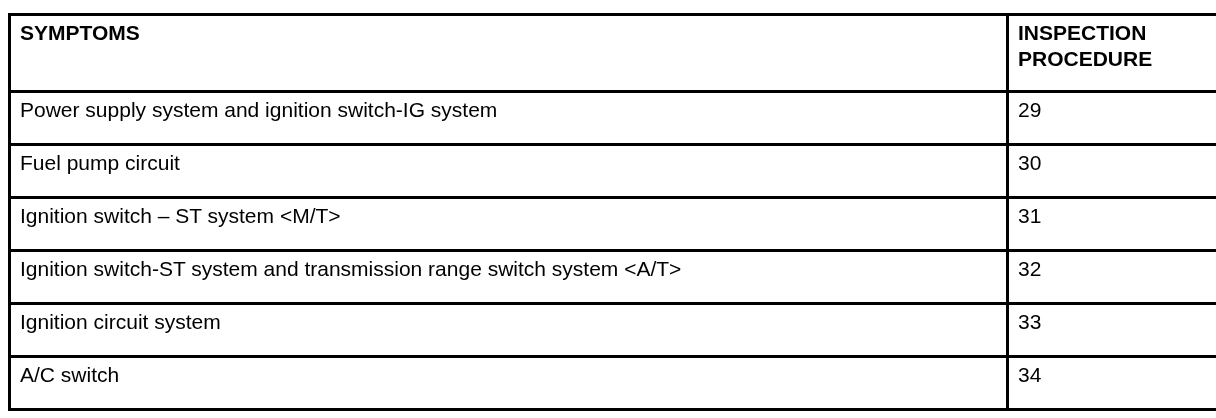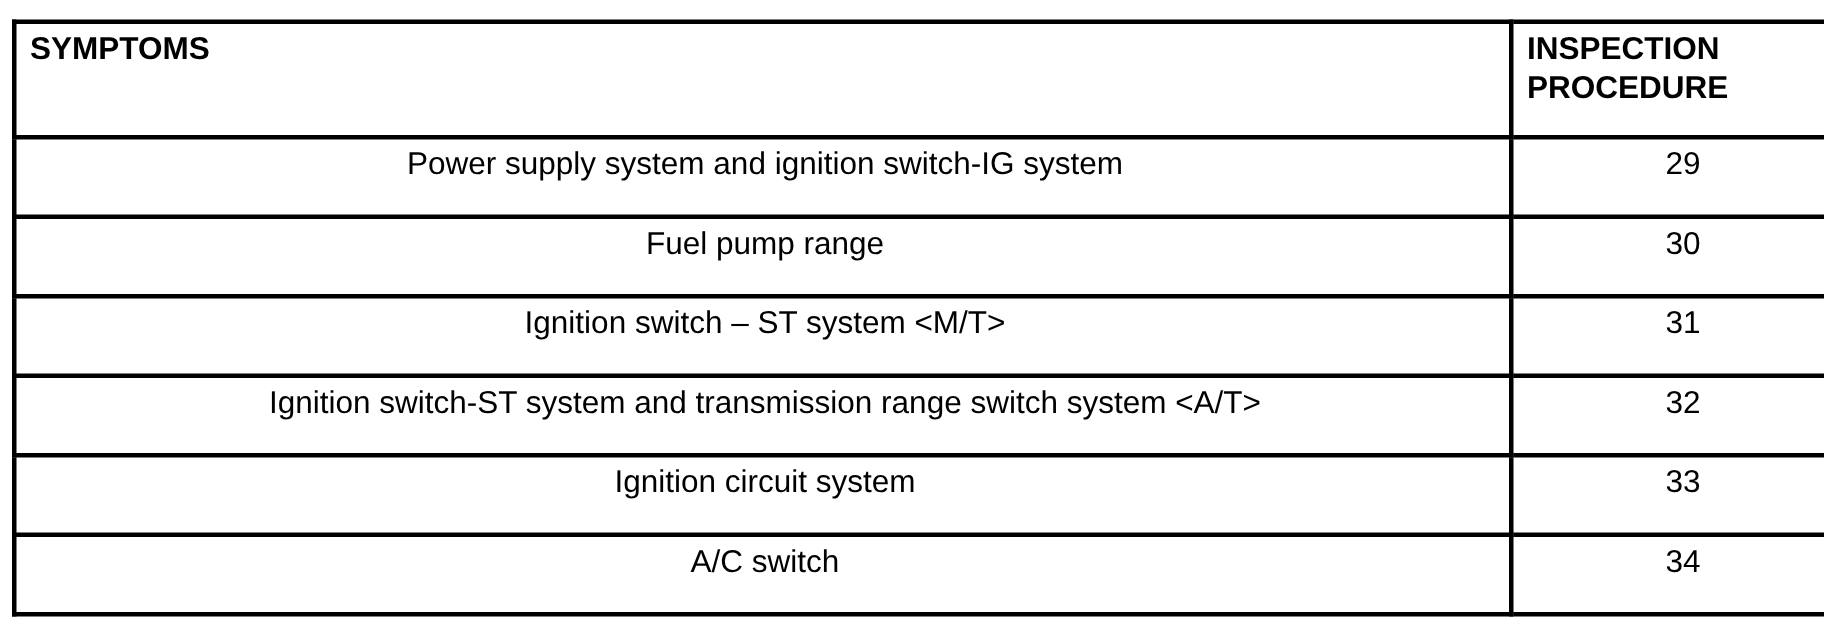--- a/index.html
+++ b/index.html
@@ -45,42 +45,41 @@
   th.col-procedure {
     width: 208px;
   }
   table.symptom-table th {
     font-weight: bold;
     height: 66px;
   }
   table.symptom-table td {
     font-weight: normal;
     height: 42px;
-    text-align: center;
   }
 </style>
 </head>
 <body>
 
 <div class="page">
   <table class="symptom-table">
     <thead>
       <tr>
         <th class="col-symptoms">SYMPTOMS</th>
         <th class="col-procedure">INSPECTION PROCEDURE</th>
       </tr>
     </thead>
     <tbody id="table-body">
   <tr>
     <td class="cell-symptom">Power supply system and ignition switch-IG system</td>
     <td class="cell-procedure">29</td>
   </tr>
 
   <tr>
-    <td class="cell-symptom">Fuel pump range</td>
+    <td class="cell-symptom">Fuel pump circuit</td>
     <td class="cell-procedure">30</td>
   </tr>
 
   <tr>
     <td class="cell-symptom">Ignition switch – ST system &lt;M/T&gt;</td>
     <td class="cell-procedure">31</td>
   </tr>
 
   <tr>
     <td class="cell-symptom">Ignition switch-ST system and transmission range switch system &lt;A/T&gt;</td>

